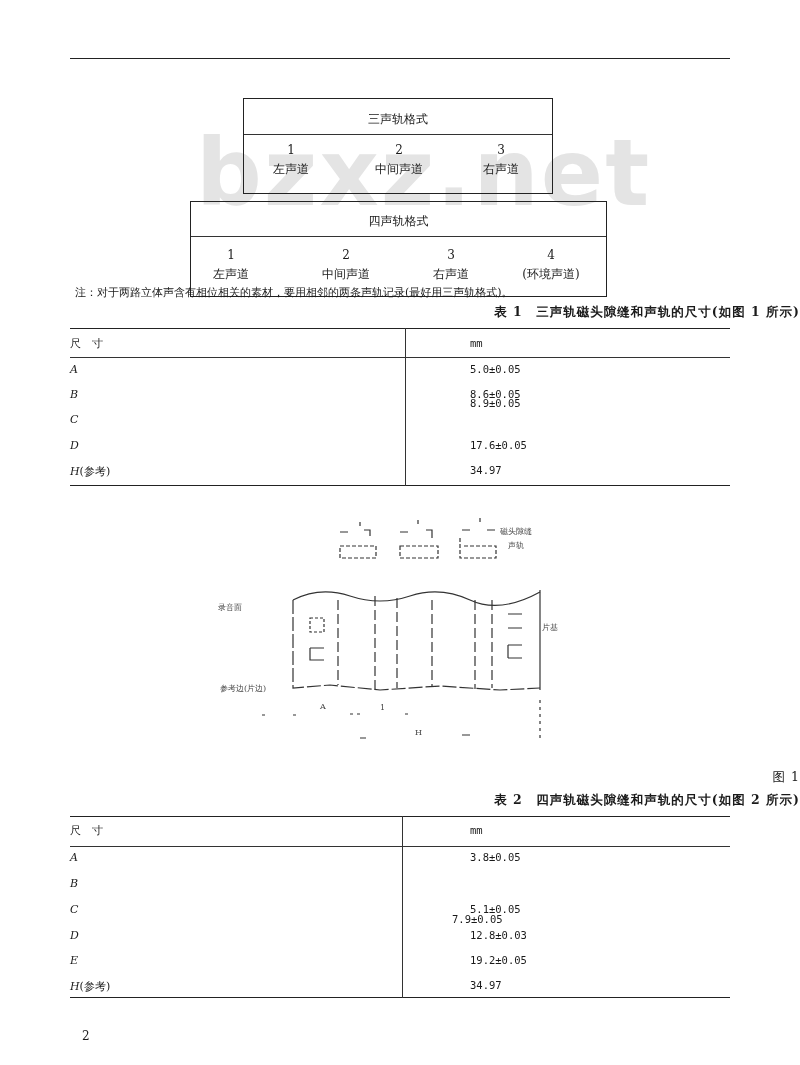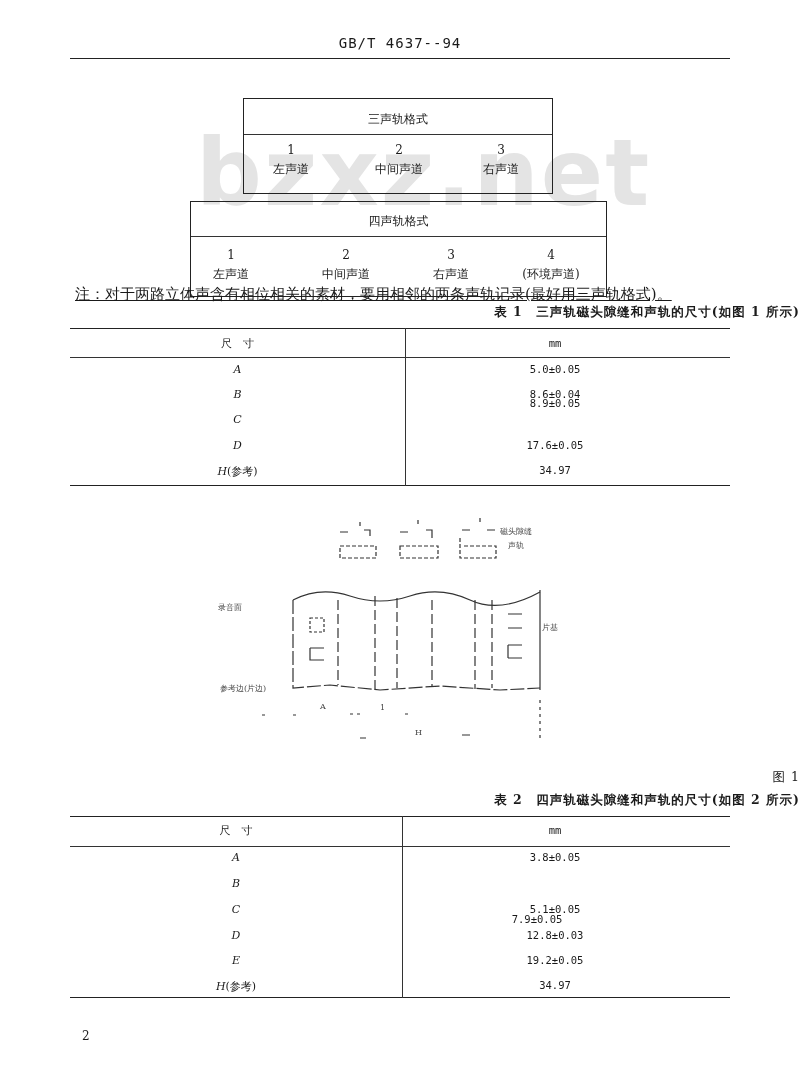--- a/index.html
+++ b/index.html
@@ -12,37 +12,36 @@
   .layer { position:absolute; left:0; top:0; width:800px; height:1065px; z-index:1; }
   .hdr { left:0; width:800px; top:35px; text-align:center; font-size:14px; letter-spacing:1px;
          font-family:"DejaVu Sans Mono", "Liberation Mono", monospace; }
   .rule { position:absolute; height:0; border-top:1.5px solid #222; }
   .thin { border-top:1px solid #333; }
   .box { position:absolute; border:1.5px solid #222;margin-top:21px; }
   .box .title { position:absolute; left:0; right:0; text-align:center; font-size:12px; }
   .box .divider { position:absolute; left:0; right:0; border-top:1px solid #333; }
   .chan { position:absolute; text-align:center; font-size:12px; width:110px; }
   .chan .n { display:block; height:18px; }
-  .note { left:75px; top:285px; font-size:15px; white-space:nowrap;text-decoration:underline; }
+  .note { left:75px; top:285px; font-size:11px; white-space:nowrap; }
   .caption { left:0; width:800px; text-align:right; font-size:12.5px; font-weight:bold; letter-spacing:1px; }
   .vline { position:absolute; width:0; border-left:1.2px solid #333; }
-  .cell { position:absolute; font-size:11px; text-align:center; white-space:nowrap; }
+  .cell { position:absolute; font-size:11px; white-space:nowrap; }
   .dim { font-style:italic; }
   .val { font-family:"DejaVu Sans Mono", "Liberation Mono", monospace; font-size:10.5px; }
   .pg { left:82px; top:1029px; font-size:12px; }
   .figlbl { position:absolute; font-size:8px; color:#444; white-space:nowrap; }
 </style>
 </head>
 <body>
 
 <div class="watermark">bzxz.net</div>
 
 <div class="layer">
 
-  <div class="abs hdr">GB/T 4637--94</div>
   <div class="rule" style="left:70px; top:58px; width:660px;"></div>
 
   <div class="box" style="left:243px; top:77px; width:308px; height:94px;">
     <div class="title" style="top:12px;">三声轨格式</div>
     <div class="divider" style="top:35px;"></div>
     <div class="chan" style="left:-8px; top:44px;">
       <span class="n">1</span>
       <span>左声道</span>
     </div>
     <div class="chan" style="left:100px; top:44px;">
@@ -86,21 +85,21 @@
   <div>
     <div class="cell" style="left:70px; width:335px; top:336px;">尺　寸</div>
     <div class="cell val" style="left:470px; width:170px; top:337px;">mm</div>
 
     <div>
       <div class="cell" style="left:70px; width:335px; top:363px;"><span class="dim">A</span><span></span></div>
       <div class="cell val" style="left:470px; width:170px; top:363px;">5.0±0.05</div>
     </div>
     <div>
       <div class="cell" style="left:70px; width:335px; top:388px;"><span class="dim">B</span><span></span></div>
-      <div class="cell val" style="left:470px; width:170px; top:388px;">8.6±0.04</div>
+      <div class="cell val" style="left:470px; width:170px; top:388px;">8.6±0.05</div>
     </div>
     <div>
       <div class="cell" style="left:70px; width:335px; top:413px;"><span class="dim">C</span><span></span></div>
       <div class="cell val" style="left:470px; width:170px; top:397px;">8.9±0.05</div>
     </div>
     <div>
       <div class="cell" style="left:70px; width:335px; top:439px;"><span class="dim">D</span><span></span></div>
       <div class="cell val" style="left:470px; width:170px; top:439px;">17.6±0.05</div>
     </div>
     <div>

